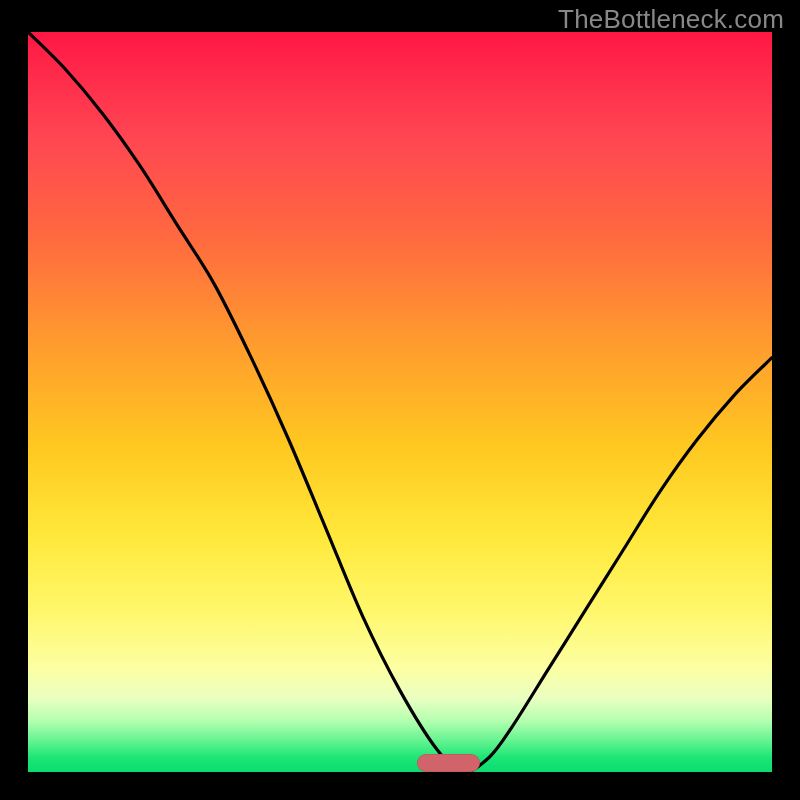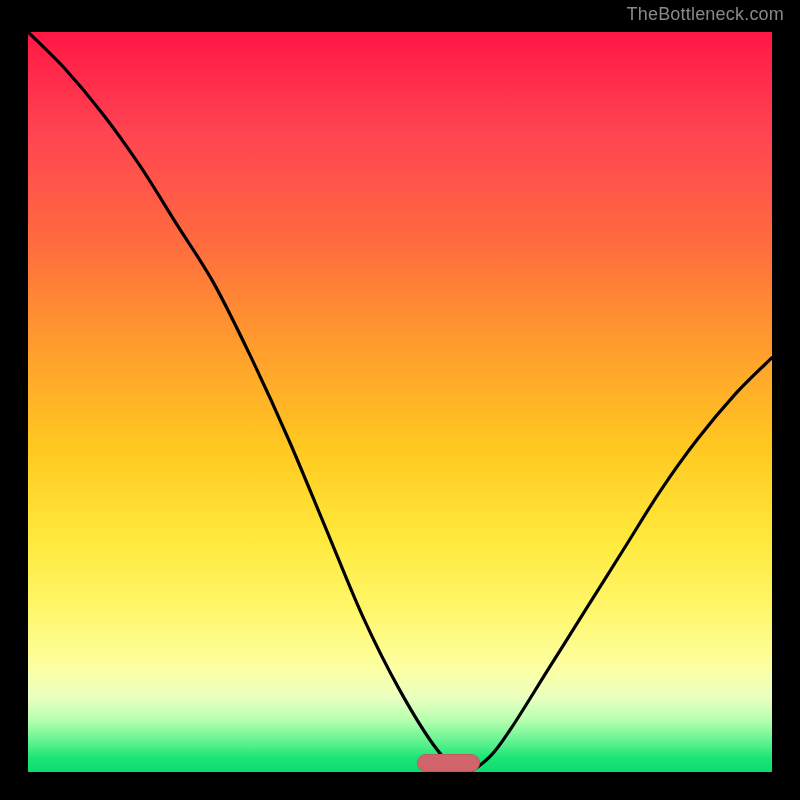--- a/index.html
+++ b/index.html
@@ -17,21 +17,21 @@
     top: 0;
     width: 800px;
     height: 800px;
     background: #000;
   }
   .watermark {
     position: absolute;
     top: 4px;
     right: 16px;
     color: #888;
-    font-size: 18px;
+    font-size: 26px;
     font-weight: 400;
     letter-spacing: 0.2px;
     font-family: Arial, Helvetica, sans-serif;
   }
   .plot {
     position: absolute;
     left: 28px;
     top: 32px;
     width: 744px;
     height: 740px;

